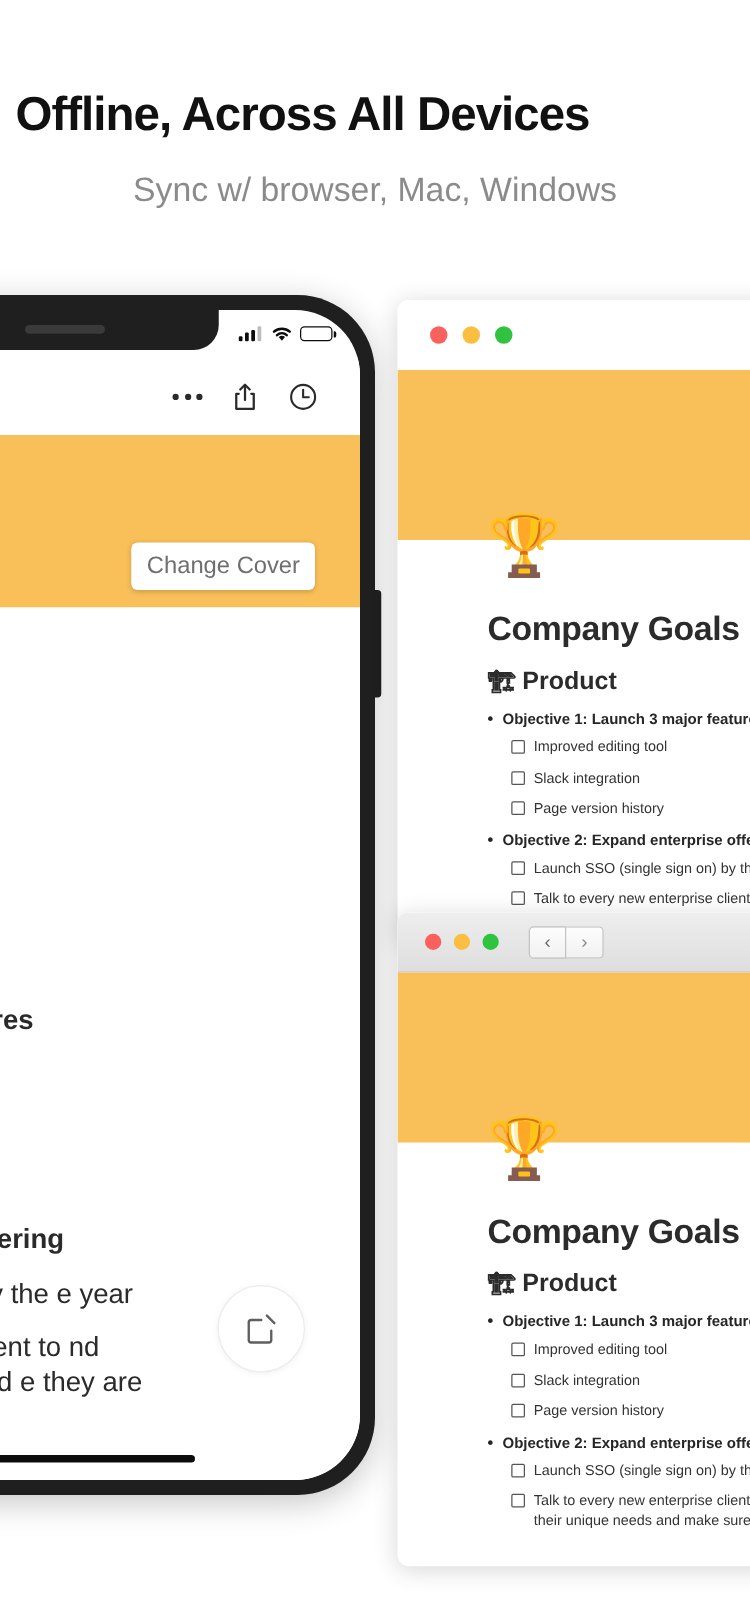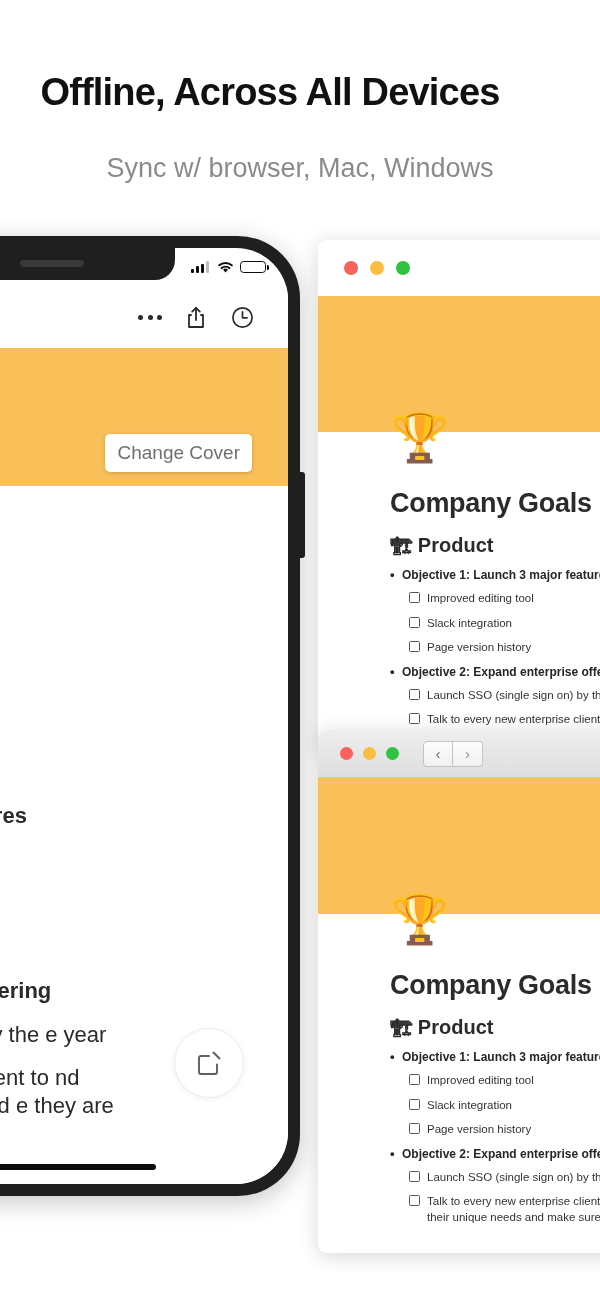--- a/index.html
+++ b/index.html
@@ -12,29 +12,27 @@
   }
   .stage { position:relative; width:600px; height:1299px; overflow:hidden; background:#fff; }
 
   
   .headline {
     position:absolute; top:72px; left:0; width:484px;
     text-align:center;
     font-size:38px; font-weight:bold; letter-spacing:-0.8px;
     color:#111111;
     line-height:1.1;
-    margin-left:28px;
   }
   .subhead {
     position:absolute; top:136px; left:0; width:600px;
     text-align:center;
     font-size:27px; font-weight:normal;
     color:#8b8b8b;
     line-height:1.2;
-    margin-top:16px;
   }
 
   
   .phone {
     position:absolute; left:-196px; top:236px;
     width:496px; height:960px;
     background:#1f1f1f;
     border-radius:62px;
     box-shadow:0 6px 26px rgba(0,0,0,0.22);
   }

